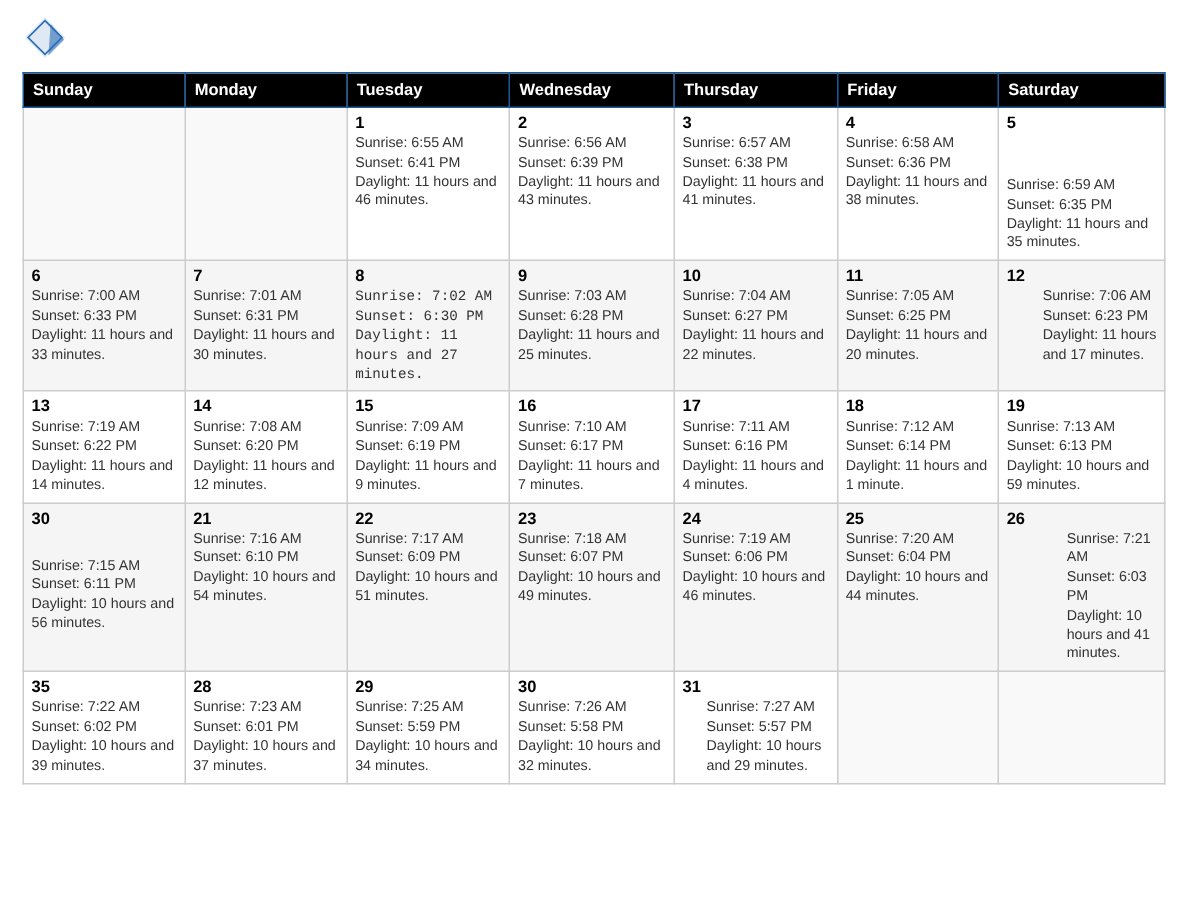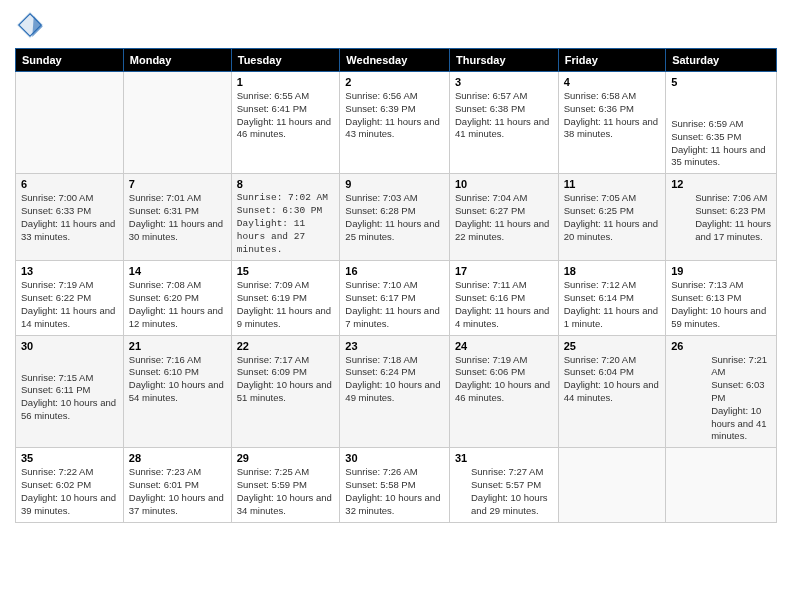--- a/index.html
+++ b/index.html
@@ -260,21 +260,21 @@
           </td>
           <td>
             <span class="day-number">22</span>
             <div class="day-info" style="white-space: pre-line;">Sunrise: 7:17 AM
 Sunset: 6:09 PM
 Daylight: 10 hours and 51 minutes.</div>
           </td>
           <td>
             <span class="day-number">23</span>
             <div class="day-info" style="white-space: pre-line;">Sunrise: 7:18 AM
-Sunset: 6:24 PM
+Sunset: 6:07 PM
 Daylight: 10 hours and 49 minutes.</div>
           </td>
           <td>
             <span class="day-number">24</span>
             <div class="day-info" style="white-space: pre-line;">Sunrise: 7:19 AM
 Sunset: 6:06 PM
 Daylight: 10 hours and 46 minutes.</div>
           </td>
           <td>
             <span class="day-number">25</span>

